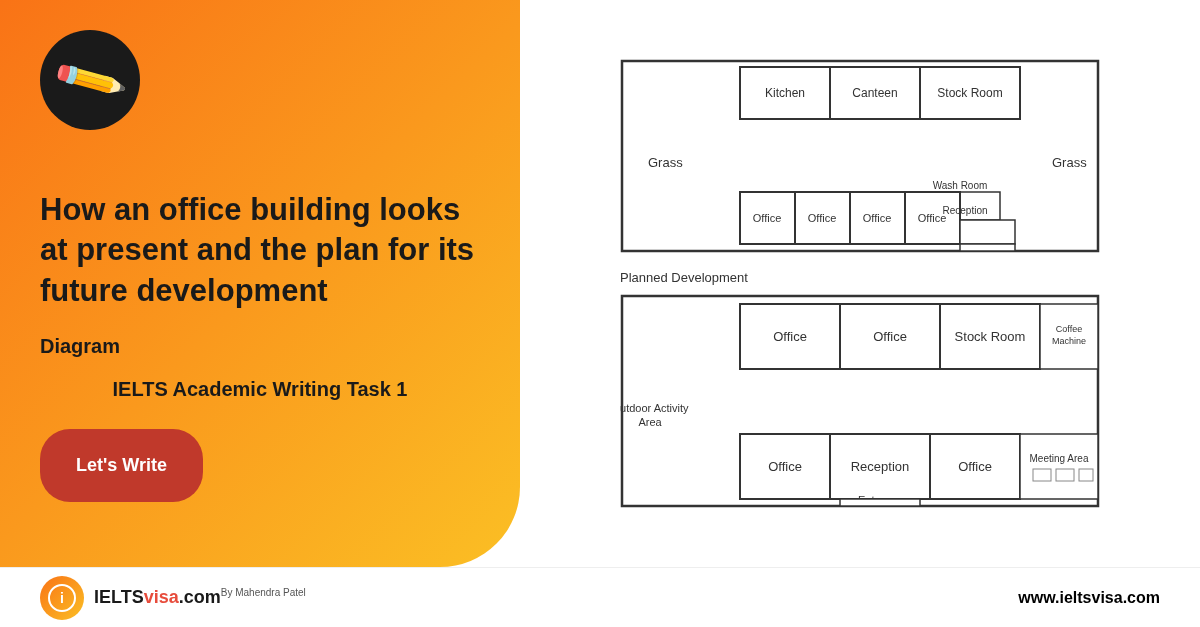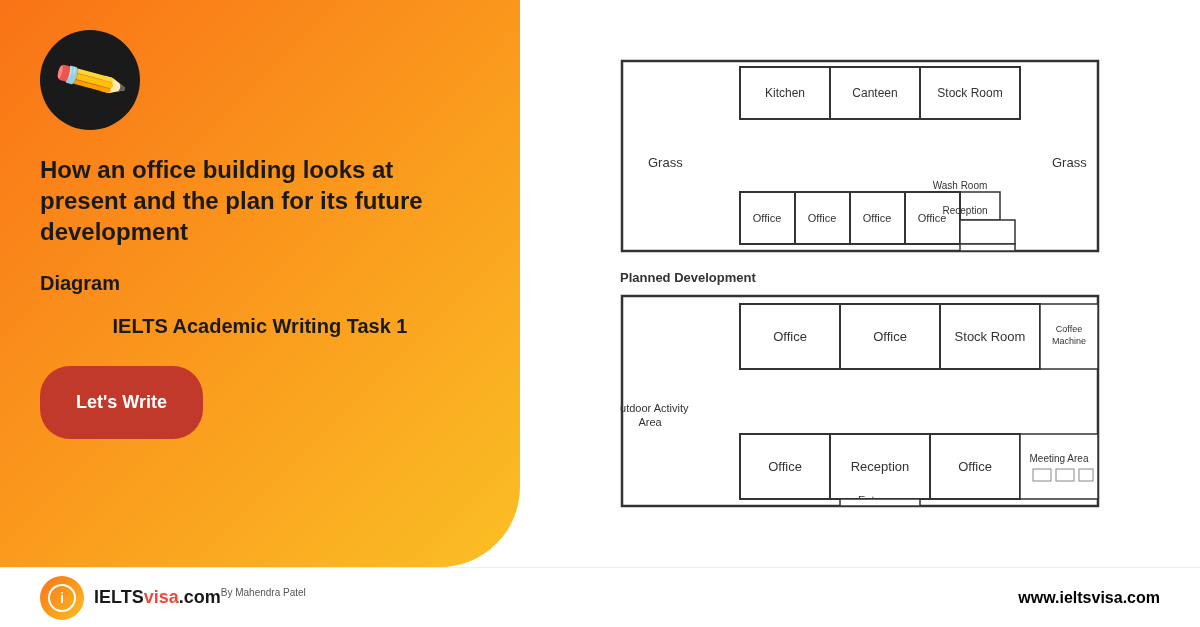--- a/index.html
+++ b/index.html
@@ -37,25 +37,26 @@
       justify-content: center;
       margin-bottom: 24px;
     }
     .pencil-icon {
       font-size: 48px;
       color: #fff;
       transform: rotate(-30deg);
       display: inline-block;
     }
     .main-title {
-      font-size: 24px;
+      font-size: 31px;
       font-weight: 800;
       color: #1a1a1a;
       line-height: 1.3;
       margin-bottom: 24px;
+      margin-top: 36px;
     }
     .diagram-label {
       font-size: 20px;
       font-weight: 700;
       color: #1a1a1a;
       margin-bottom: 20px;
     }
     .task-label {
       font-size: 20px;
       font-weight: 700;
@@ -192,21 +193,21 @@
 
         <text x="345" y="155" font-size="10" fill="#333" text-anchor="middle">Reception</text>
 
         <text x="370" y="182" font-size="11" fill="#333" text-anchor="middle">Entrance</text>
 
         <rect x="340" y="161" width="55" height="24" fill="white" stroke="#333" stroke-width="1.5"></rect>
         <rect x="340" y="185" width="55" height="7" fill="white" stroke="#333" stroke-width="1.5"></rect>
       </svg>
 
       <div style="width:480px; text-align:left; margin-bottom: -6px;">
-        <span style="font-size:13px; font-weight:700; color:#333;">Planned Development</span>
+        <span style="font-size:13px; font-weight:400; color:#333;">Planned Development</span>
       </div>
 
       <svg width="480" height="215" style="font-family: Arial, sans-serif;">
 
         <rect x="2" y="2" width="476" height="210" fill="white" stroke="#333" stroke-width="2.5"></rect>
 
         <text x="30" y="118" font-size="11" fill="#333" font-weight="500" text-anchor="middle">Outdoor Activity</text>
         <text x="30" y="132" font-size="11" fill="#333" font-weight="500" text-anchor="middle">Area</text>
 
         <rect x="120" y="10" width="100" height="65" fill="white" stroke="#333" stroke-width="2"></rect>

